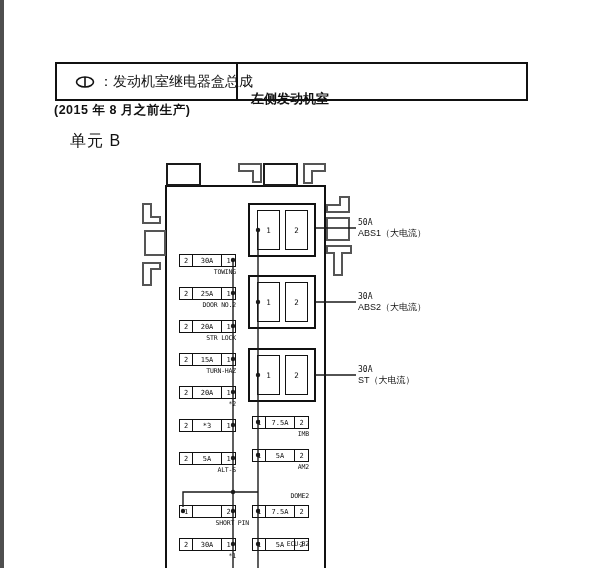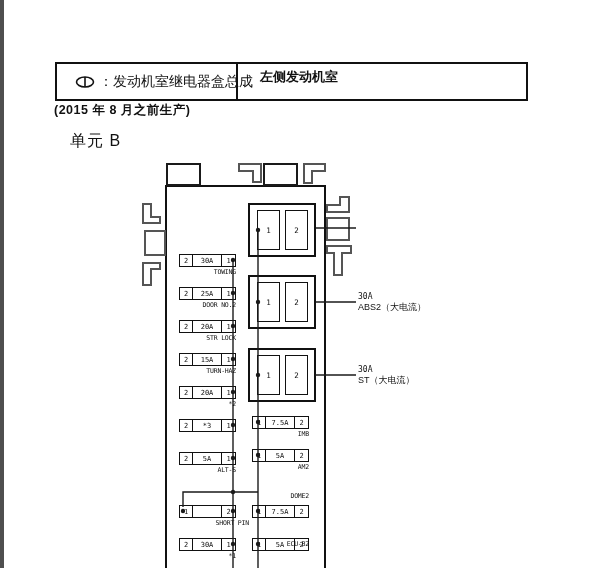--- a/index.html
+++ b/index.html
@@ -7,21 +7,21 @@
          font-family:"Liberation Sans",sans-serif;color:#111;}
   .edge-strip{position:absolute;left:0;top:0;width:4px;height:568px;background:#4f4f4f;}
 
   
   .legend{position:absolute;left:55px;top:62px;width:473px;height:39px;
           border:2px solid #111;box-sizing:border-box;display:flex;background:#fff;}
   .legend-left{width:181px;border-right:2px solid #111;box-sizing:border-box;display:flex;flex-direction:column;}
   .legend-row{flex:1;display:flex;align-items:center;padding-left:16px;font-weight:normal;font-size:14px;white-space:nowrap;}
   .legend-row.r2{border-top:2px solid #111;}
   .sym{width:26px;height:14px;flex:0 0 26px;display:flex;align-items:center;justify-content:center;}
-  .legend-right{flex:1;font-weight:bold;font-size:13px;padding:4px 0 0 22px;box-sizing:border-box;}
+  .legend-right{flex:1;font-weight:bold;font-size:13px;padding:4px 0 0 13px;box-sizing:border-box;margin-top:22px;}
   .prod-note{position:absolute;left:54px;top:102px;font-weight:bold;font-size:12.5px;letter-spacing:0.5px;}
   .unit-label{position:absolute;left:70px;top:131px;font-size:16px;letter-spacing:1px;}
 
   
   .fusebox{position:absolute;left:165px;top:185px;width:161px;height:383px;
            border:2px solid #111;border-bottom:none;box-sizing:border-box;background:#fff;}
 
   .fuse-row{position:absolute;width:57px;height:13px;display:flex;border:1px solid #111;
             box-sizing:border-box;background:#fff;font:7px "DejaVu Sans Mono",monospace;}
   .fc{display:flex;align-items:center;justify-content:center;box-sizing:border-box;border-right:1px solid #111;}
@@ -76,20 +76,24 @@
   </div>
   <div class="big-fuse" style="top:275px">
     <div class="big-inner bi1">1</div>
     <div class="big-inner bi2">2</div>
   </div>
   <div class="big-fuse" style="top:348px">
     <div class="big-inner bi1">1</div>
     <div class="big-inner bi2">2</div>
   </div>
 
+  <div class="leader-label" style="top:217px">
+    <div>50A</div>
+    <div class="cn">ABS1（大电流）</div>
+  </div>
   <div class="leader-label" style="top:291px">
     <div>30A</div>
     <div class="cn">ABS2（大电流）</div>
   </div>
   <div class="leader-label" style="top:364px">
     <div>30A</div>
     <div class="cn">ST（大电流）</div>
   </div>
 
   <div class="fuse-row" style="left:179px;top:254px">

